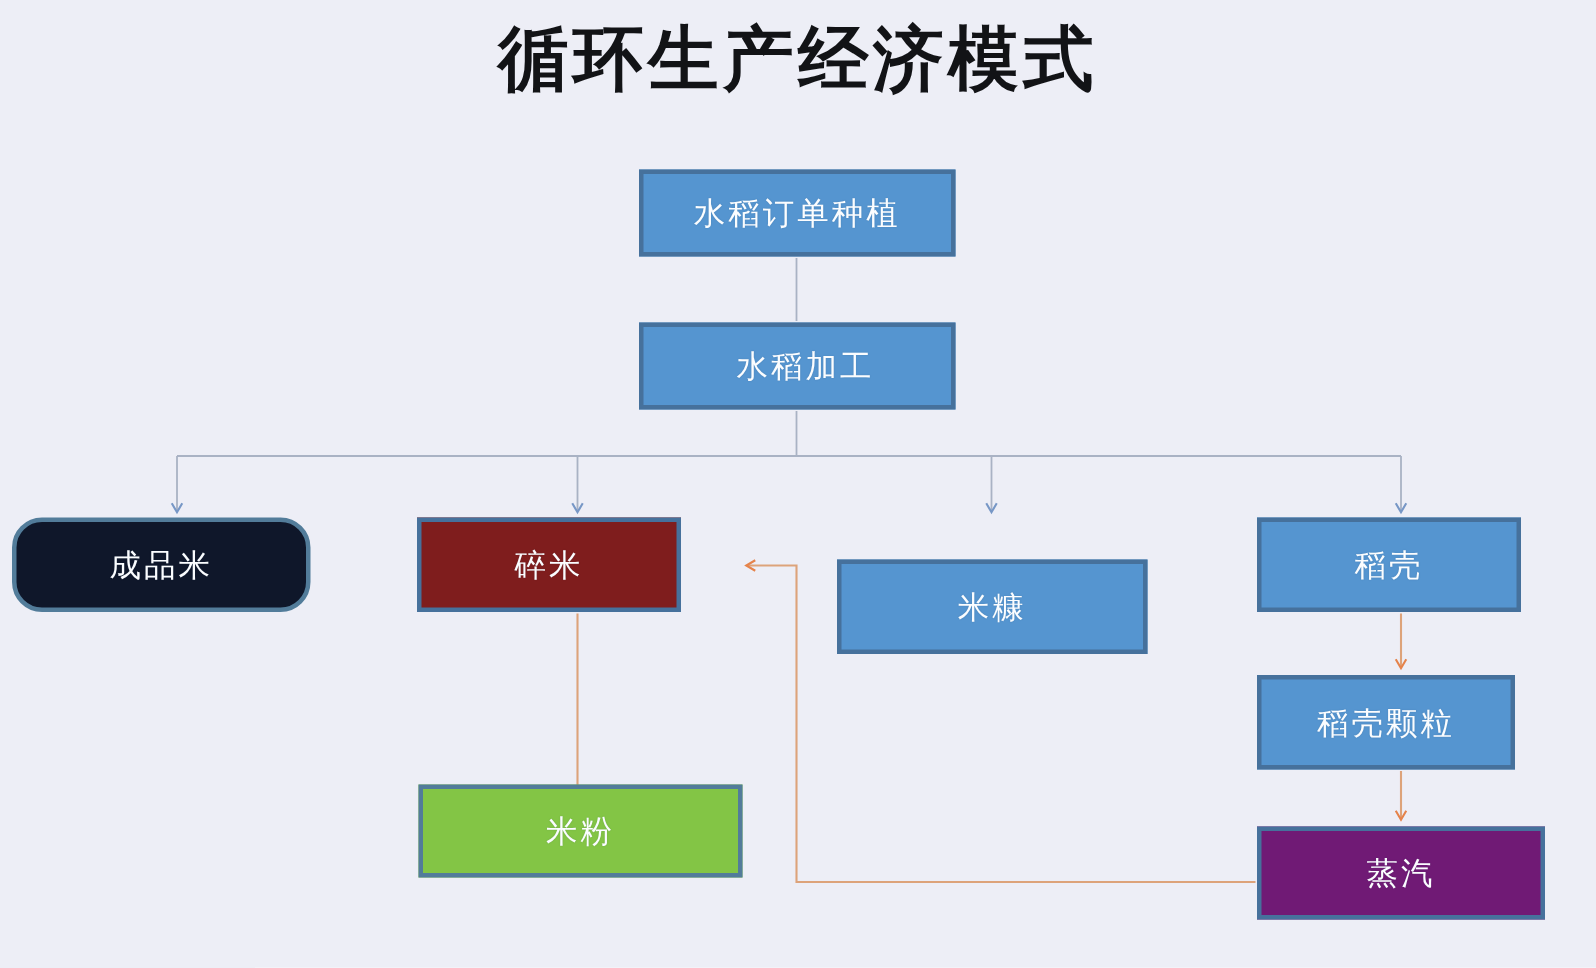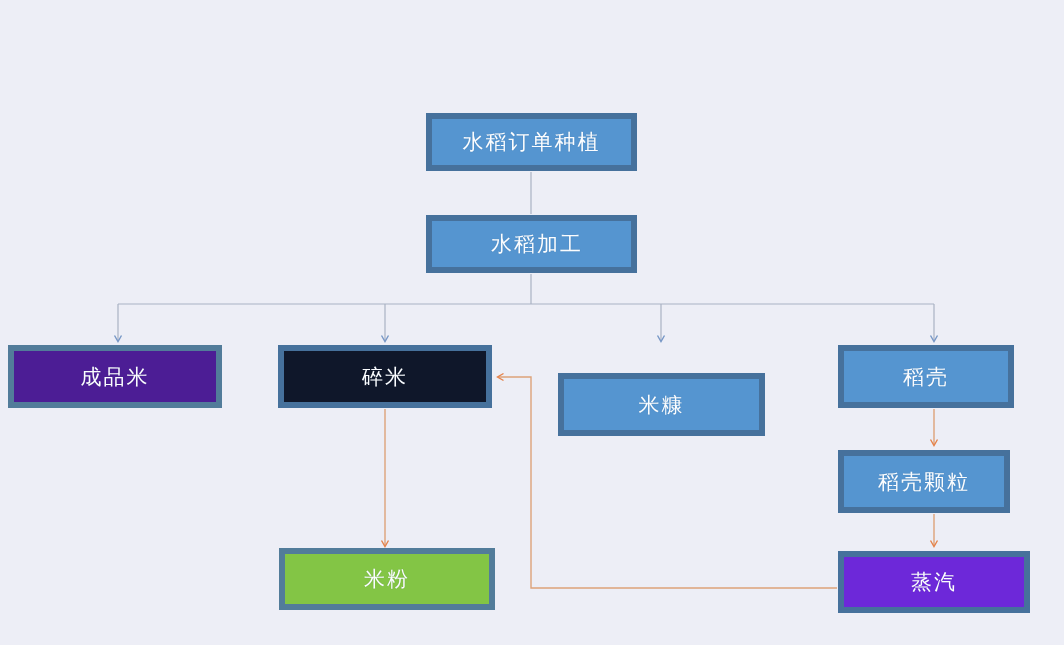--- a/index.html
+++ b/index.html
@@ -37,34 +37,35 @@
     width: 1064px;
     height: 645px;
     pointer-events: none;
   }
   .node {
     position: absolute;
     box-sizing: border-box;
     display: flex;
     align-items: center;
     justify-content: center;
-    border: 6px solid #0f172a;
+    border: 3px solid #0f172a;
   }
   .node-label {
     color: #fbfdff;
     font-size: 21px;
     letter-spacing: 2px;
     white-space: nowrap;
     text-shadow: 0 0 1px rgba(40,70,100,0.25);
   }
 </style>
 </head>
 <body>
 
 <div class="stage" style="background: rgb(237, 238, 246);">
+  <h1 class="title" style="color: rgb(18, 19, 22);">循环生产经济模式</h1>
   <svg id="edge-layer" width="1064" height="645" viewBox="0 0 1064 645" xmlns="http://www.w3.org/2000/svg">
     <defs>
       <marker id="arrow-blue" markerWidth="10" markerHeight="10" refX="6.5" refY="4.5" orient="auto" markerUnits="userSpaceOnUse">
         <path d="M1,1 L7,4.5 L1,8" fill="none" stroke-width="1.4" stroke="#7797c6"></path>
       </marker>
       <marker id="arrow-orange" markerWidth="10" markerHeight="10" refX="6.5" refY="4.5" orient="auto" markerUnits="userSpaceOnUse">
         <path d="M1,1 L7,4.5 L1,8" fill="none" stroke-width="1.4" stroke="#e5834b"></path>
       </marker>
     </defs>
     <g id="edge-group">
@@ -81,35 +82,35 @@
         <polyline points="837,588 531,588 531,377 498,377" fill="none" stroke="#dda37a" stroke-width="1.4" marker-end="url(#arrow-orange)"></polyline>
       </g>
   </svg>
   <div id="node-layer">
       <div class="node" style="left: 426px; top: 113px; width: 211px; height: 58px; background: rgb(85, 149, 208); border-color: rgb(70, 113, 156);">
         <span class="node-label" style="color: rgb(251, 253, 255);">水稻订单种植</span>
       </div>
       <div class="node" style="left: 426px; top: 215px; width: 211px; height: 58px; background: rgb(85, 149, 208); border-color: rgb(70, 113, 156); padding-left: 11px;">
         <span class="node-label" style="color: rgb(251, 253, 255);">水稻加工</span>
       </div>
-      <div class="node" style="left: 8px; top: 345px; width: 214px; height: 63px; background: #4c1d95; border-color: rgb(82, 124, 154);">
+      <div class="node" style="left: 8px; top: 345px; width: 199px; height: 63px; background: #0f172a; border-color: rgb(82, 124, 154); border-radius: 20px;">
         <span class="node-label" style="color: rgb(251, 253, 255);">成品米</span>
       </div>
-      <div class="node" style="left: 278px; top: 345px; width: 214px; height: 63px; background: #0f172a; border-color: rgb(70, 113, 156); align-items: center;">
+      <div class="node" style="left: 278px; top: 345px; width: 176px; height: 63px; background: #7f1d1d; border-color: rgb(70, 113, 156); align-items: center;">
         <span class="node-label" style="color: rgb(251, 253, 255);">碎米</span>
       </div>
       <div class="node" style="left: 558px; top: 345px; width: 207px; height: 63px; background: rgb(85, 149, 208); border-color: rgb(70, 113, 156); margin-top: 28px;">
         <span class="node-label" style="color: rgb(251, 253, 255);">米糠</span>
       </div>
       <div class="node" style="left: 838px; top: 345px; width: 176px; height: 63px; background: rgb(85, 149, 208); border-color: rgb(70, 113, 156);">
         <span class="node-label" style="color: rgb(251, 253, 255);">稻壳</span>
       </div>
       <div class="node" style="left: 838px; top: 450px; width: 172px; height: 63px; background: rgb(85, 149, 208); border-color: rgb(70, 113, 156);">
         <span class="node-label" style="color: rgb(251, 253, 255);">稻壳颗粒</span>
       </div>
-      <div class="node" style="left: 279px; top: 548px; width: 216px; height: 62px; background: rgb(131, 197, 69); border-color: rgb(82, 124, 154);">
+      <div class="node" style="left: 279px; top: 523px; width: 216px; height: 62px; background: rgb(131, 197, 69); border-color: rgb(82, 124, 154);">
         <span class="node-label" style="color: rgb(251, 253, 255);">米粉</span>
       </div>
-      <div class="node" style="left: 838px; top: 551px; width: 192px; height: 62px; background: #6d28d9; border-color: rgb(70, 113, 156);">
+      <div class="node" style="left: 838px; top: 551px; width: 192px; height: 62px; background: #701a75; border-color: rgb(70, 113, 156);">
         <span class="node-label" style="color: rgb(251, 253, 255);">蒸汽</span>
       </div>
     </div>
 </div>
 
 </body></html>

